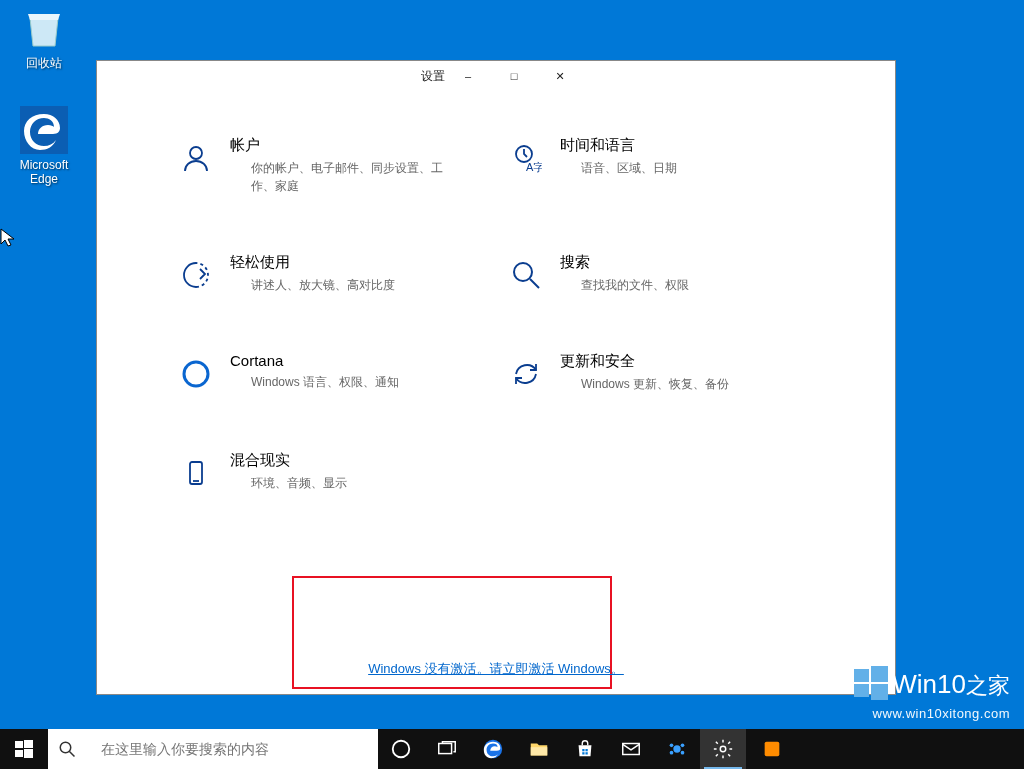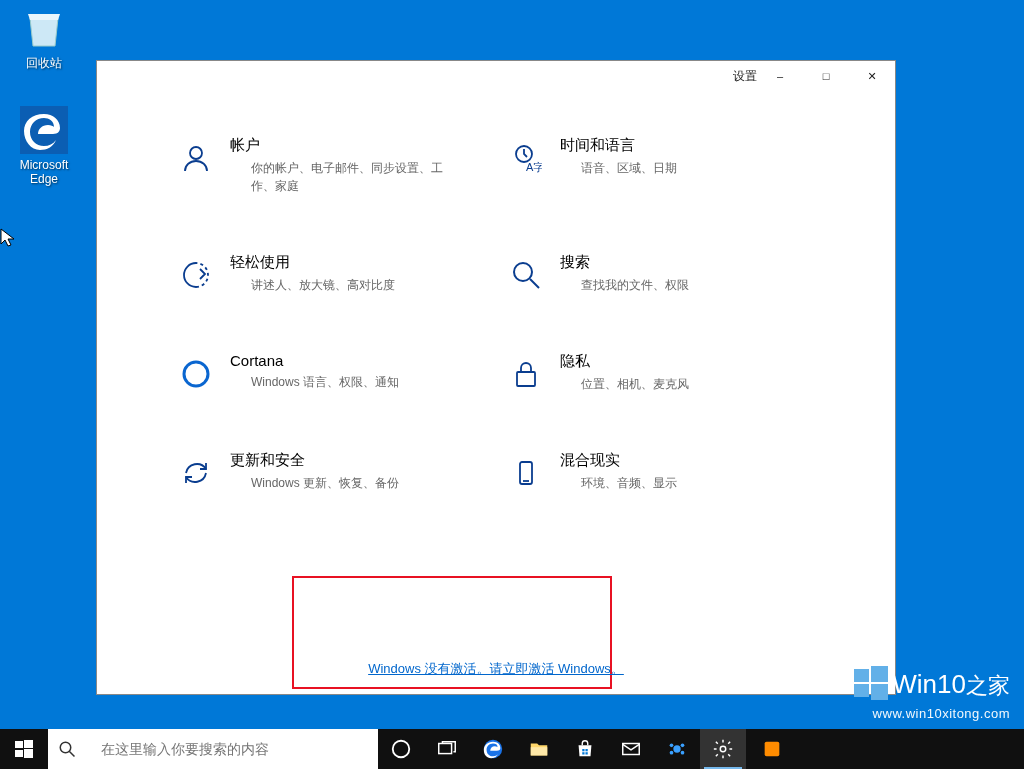--- a/index.html
+++ b/index.html
@@ -10,21 +10,21 @@
   .desktop-icon .icon-box { width: 48px; height: 48px; margin: 0 auto 4px; display:flex; align-items:center; justify-content:center; }
   .desktop-icon .label { text-shadow: 1px 1px 2px rgba(0,0,0,0.6); line-height:14px; }
   .di-recycle { left: 6px; top: 4px; }
   .di-edge    { left: 6px; top: 106px; }
 
   
   .cursor-ptr { position:absolute; left:0px; top:228px; width:16px; height:20px; }
 
   
   .window { position: absolute; left: 96px; top: 60px; width: 800px; height: 635px; background: #fff; border: 1px solid #888; color:#000; }
-  .titlebar { height: 30px; display:flex; align-items:center; justify-content:flex-end; padding-left:12px; font-size:12px; }
+  .titlebar { height: 30px; display:flex; align-items:center; justify-content:center; padding-left:12px; font-size:12px; }
   .win-caption { color:#222; }
   .win-btns { display:flex; height:100%; }
   .win-btn { width:46px; height:100%; display:flex; align-items:center; justify-content:center; color:#222; font-family: "Segoe UI Symbol", sans-serif; font-size:11px; cursor:pointer; }
 
   .categories { position:absolute; left:0; top:75px; right:0; bottom:55px; }
   .cat-grid { display:grid; grid-template-columns: 1fr 1fr; column-gap: 20px; row-gap: 58px; width: 640px; margin: 0 auto; }
   .cat { display:flex; align-items:flex-start; gap:18px; width:290px; cursor:pointer; }
   .cat .ic { width:36px; height:36px; flex:0 0 36px; display:flex; align-items:center; justify-content:flex-end; color:#14532d; margin-top:4px; }
   .cat .ic svg { width:32px; height:32px; }
   .cat .ttl { font-size:15px; color:#000; margin-bottom:4px; }
@@ -154,32 +154,20 @@
             </svg>
           </div>
           <div>
             <div class="ttl">Cortana</div>
             <div class="desc">Windows 语言、权限、通知</div>
           </div>
         </div>
         <div class="cat">
           <div class="ic">
             <svg viewBox="0 0 32 32" fill="none" stroke="#0a3d8f" stroke-width="1.8">
-              <rect x="7" y="14" width="18" height="14" rx="1"></rect>
-              <path d="M11 14v-4a5 5 0 0110 0v4"></path>
-            </svg>
-          </div>
-          <div>
-            <div class="ttl">隐私</div>
-            <div class="desc">位置、相机、麦克风</div>
-          </div>
-        </div>
-        <div class="cat">
-          <div class="ic">
-            <svg viewBox="0 0 32 32" fill="none" stroke="#0a3d8f" stroke-width="1.8">
               <path d="M26 12a11 11 0 00-20 4"></path>
               <path d="M6 20a11 11 0 0020-4"></path>
               <path d="M26 6v6h-6M6 26v-6h6"></path>
             </svg>
           </div>
           <div>
             <div class="ttl">更新和安全</div>
             <div class="desc">Windows 更新、恢复、备份</div>
           </div>
         </div>

